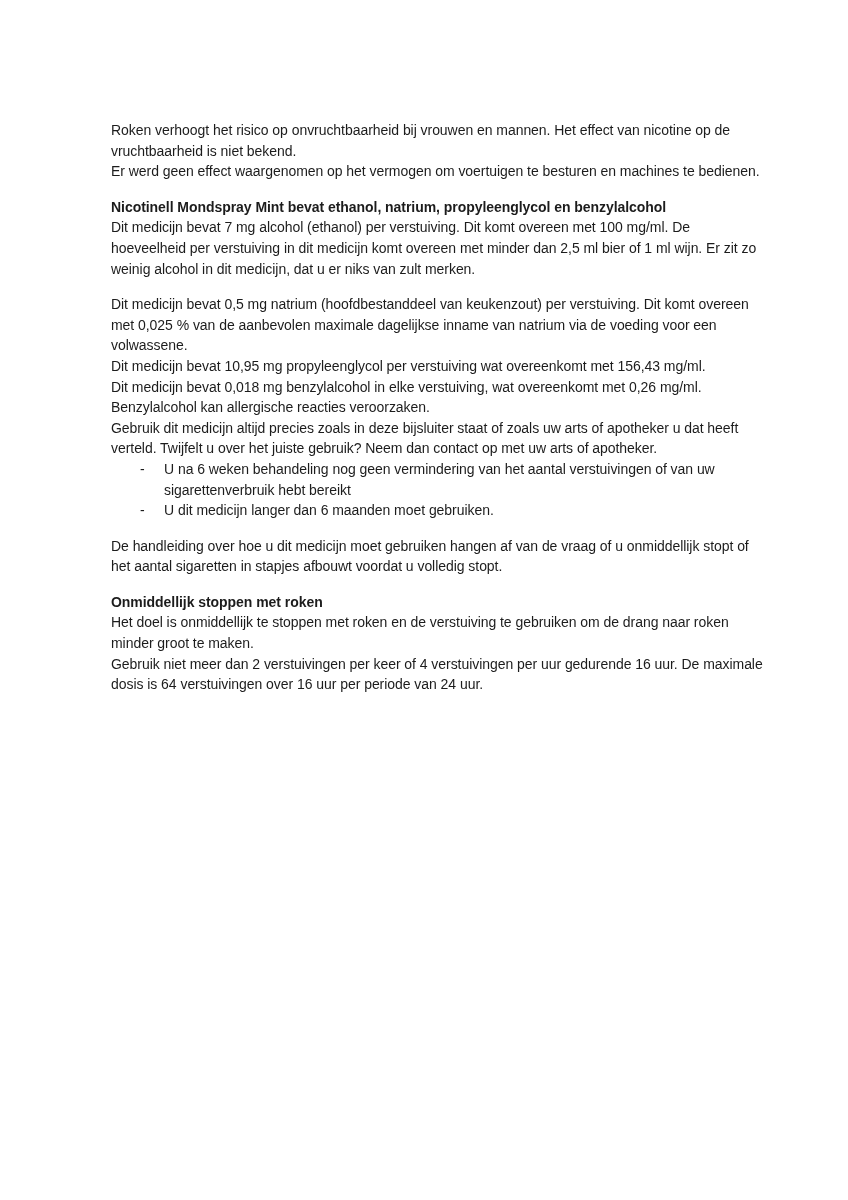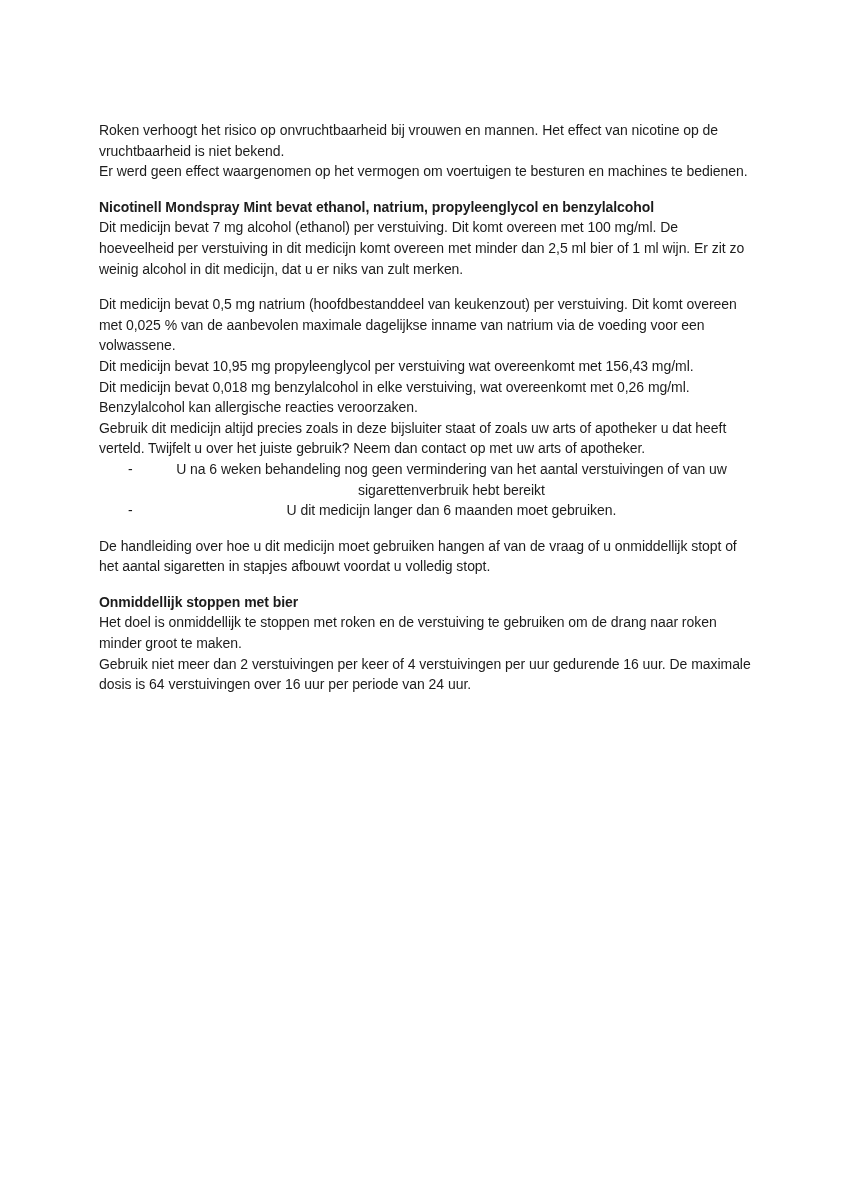--- a/index.html
+++ b/index.html
@@ -9,21 +9,21 @@
   }
   .page {
     position: relative;
     width: 848px;
     height: 1200px;
     background: #ffffff;
     overflow: hidden;
   }
   .content {
     position: absolute;
-    left: 99px;
+    left: 111px;
     top: 120px;
     width: 652px;
     font-family: "Liberation Sans", "DejaVu Sans", sans-serif;
     font-size: 14px;
     line-height: 20.6px;
     color: #1c1c1c;
     letter-spacing: -0.05px;
   }
   .content p {
     margin: 0;
@@ -41,21 +41,20 @@
   .bullet {
     display: flex;
     padding-left: 29px;
   }
   .bullet .marker {
     flex: none;
     width: 24px;
   }
   .bullet .bullet-text {
     flex: 1;
-    text-align: center;
   }
 </style>
 </head>
 <body>
 
 <div class="page">
   <div class="content">
 
     <p>Roken verhoogt het risico op onvruchtbaarheid bij vrouwen en mannen. Het effect van nicotine op de vruchtbaarheid is niet bekend.</p>
 
@@ -80,18 +79,18 @@
       </div>
       <div class="bullet">
         <span class="marker">-</span>
         <span class="bullet-text">U dit medicijn langer dan 6 maanden moet gebruiken.</span>
       </div>
     </div>
 
 
     <p class="gap">De handleiding over hoe u dit medicijn moet gebruiken hangen af van de vraag of u onmiddellijk stopt of het aantal sigaretten in stapjes afbouwt voordat u volledig stopt.</p>
 
-    <p class="heading gap">Onmiddellijk stoppen met bier</p>
+    <p class="heading gap">Onmiddellijk stoppen met roken</p>
     <p>Het doel is onmiddellijk te stoppen met roken en de verstuiving te gebruiken om de drang naar roken minder groot te maken.</p>
     <p>Gebruik niet meer dan 2 verstuivingen per keer of 4 verstuivingen per uur gedurende 16 uur. De maximale dosis is 64 verstuivingen over 16 uur per periode van 24 uur.</p>
 
   </div>
 </div>
 
 </body></html>

